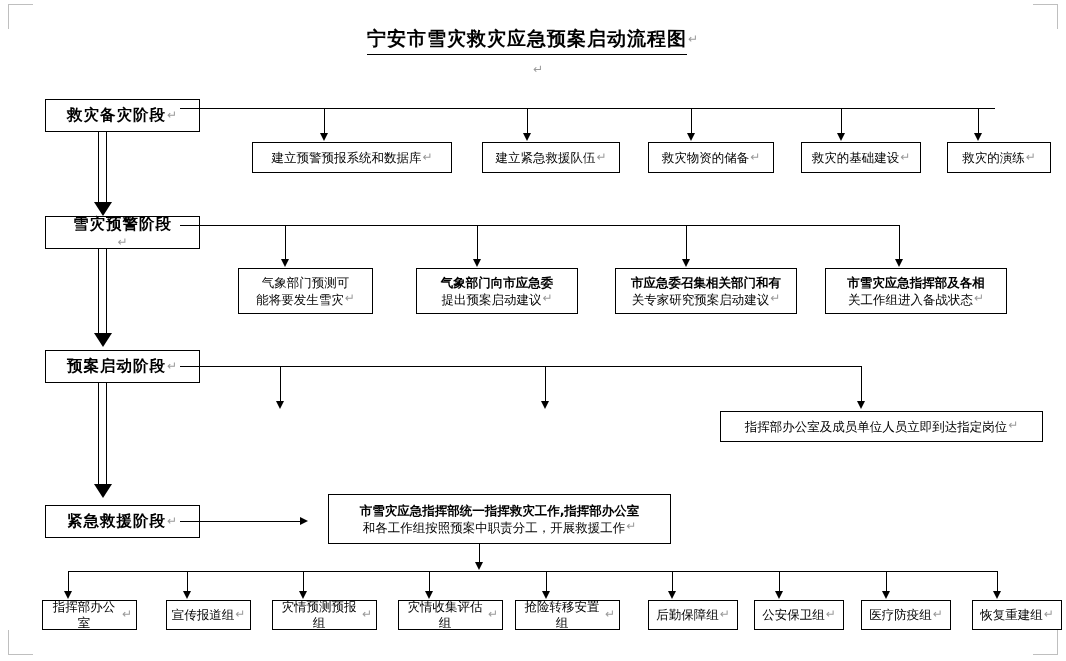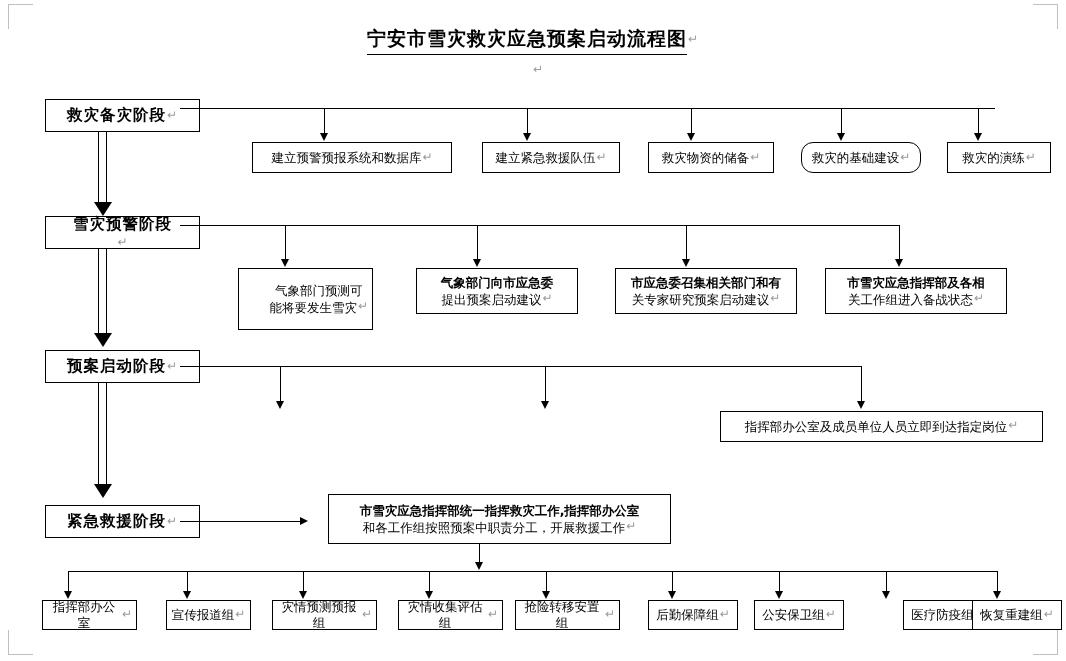--- a/index.html
+++ b/index.html
@@ -102,21 +102,21 @@
       <span class="pilcrow">↵</span>
   </div>
   <div class="node" style="left:462px;top:142px;width:138px;height:31px;">
     <span class="lbl">建立紧急救援队伍</span>
       <span class="pilcrow">↵</span>
   </div>
   <div class="node" style="left:628px;top:142px;width:126px;height:31px;">
     <span class="lbl">救灾物资的储备</span>
       <span class="pilcrow">↵</span>
   </div>
-  <div class="node" style="left:781px;top:142px;width:120px;height:31px;border-radius:12px;">
+  <div class="node" style="left:781px;top:142px;width:120px;height:31px;">
     <span class="lbl">救灾的基础建设</span>
       <span class="pilcrow">↵</span>
   </div>
   <div class="node" style="left:927px;top:142px;width:104px;height:31px;">
     <span class="lbl">救灾的演练</span>
       <span class="pilcrow">↵</span>
   </div>
 
   <div class="thickline" style="left:98px;top:132px;height:72px;"></div>
   <div class="thickarrow" style="left:93.5px;top:202px;"></div>
@@ -129,21 +129,21 @@
   <div class="hline" style="left:180px;top:225px;width:720px;"></div>
   <div class="vline" style="left:285px;top:225px;height:36px;"></div>
   <div class="arrowdown" style="left:281px;top:259px;"></div>
   <div class="vline" style="left:477px;top:225px;height:36px;"></div>
   <div class="arrowdown" style="left:473px;top:259px;"></div>
   <div class="vline" style="left:686px;top:225px;height:36px;"></div>
   <div class="arrowdown" style="left:682px;top:259px;"></div>
   <div class="vline" style="left:899px;top:225px;height:36px;"></div>
   <div class="arrowdown" style="left:895px;top:259px;"></div>
 
-  <div class="node" style="left:218px;top:268px;width:135px;height:62px;justify-content:flex-end;">
+  <div class="node" style="left:218px;top:268px;width:135px;height:46px;">
     <span class="lbl"><span>气象部门预测可</span><br><span>能将要发生雪灾</span><span class="pilcrow">↵</span></span>
   </div>
   <div class="node" style="left:396px;top:268px;width:162px;height:46px;">
     <span class="lbl"><span class="strong">气象部门向市应急委</span><br><span>提出预案启动建议</span><span class="pilcrow">↵</span></span>
   </div>
   <div class="node" style="left:595px;top:268px;width:182px;height:46px;">
     <span class="lbl"><span class="strong">市应急委召集相关部门和有</span><br><span>关专家研究预案启动建议</span><span class="pilcrow">↵</span></span>
   </div>
   <div class="node" style="left:805px;top:268px;width:182px;height:46px;">
     <span class="lbl"><span class="strong">市雪灾应急指挥部及各相</span><br><span>关工作组进入备战状态</span><span class="pilcrow">↵</span></span>
@@ -228,21 +228,21 @@
       <span class="pilcrow">↵</span>
   </div>
   <div class="node" style="left:628px;top:600px;width:90px;height:30px;">
     <span class="lbl">后勤保障组</span>
       <span class="pilcrow">↵</span>
   </div>
   <div class="node" style="left:734px;top:600px;width:90px;height:30px;">
     <span class="lbl">公安保卫组</span>
       <span class="pilcrow">↵</span>
   </div>
-  <div class="node" style="left:883px;top:600px;width:90px;height:30px;align-items:center;">
+  <div class="node" style="left:841px;top:600px;width:90px;height:30px;align-items:center;">
     <span class="lbl">医疗防疫组</span>
       <span class="pilcrow">↵</span>
   </div>
   <div class="node" style="left:952px;top:600px;width:90px;height:30px;">
     <span class="lbl">恢复重建组</span>
       <span class="pilcrow">↵</span>
   </div>
 
 </div>
 

